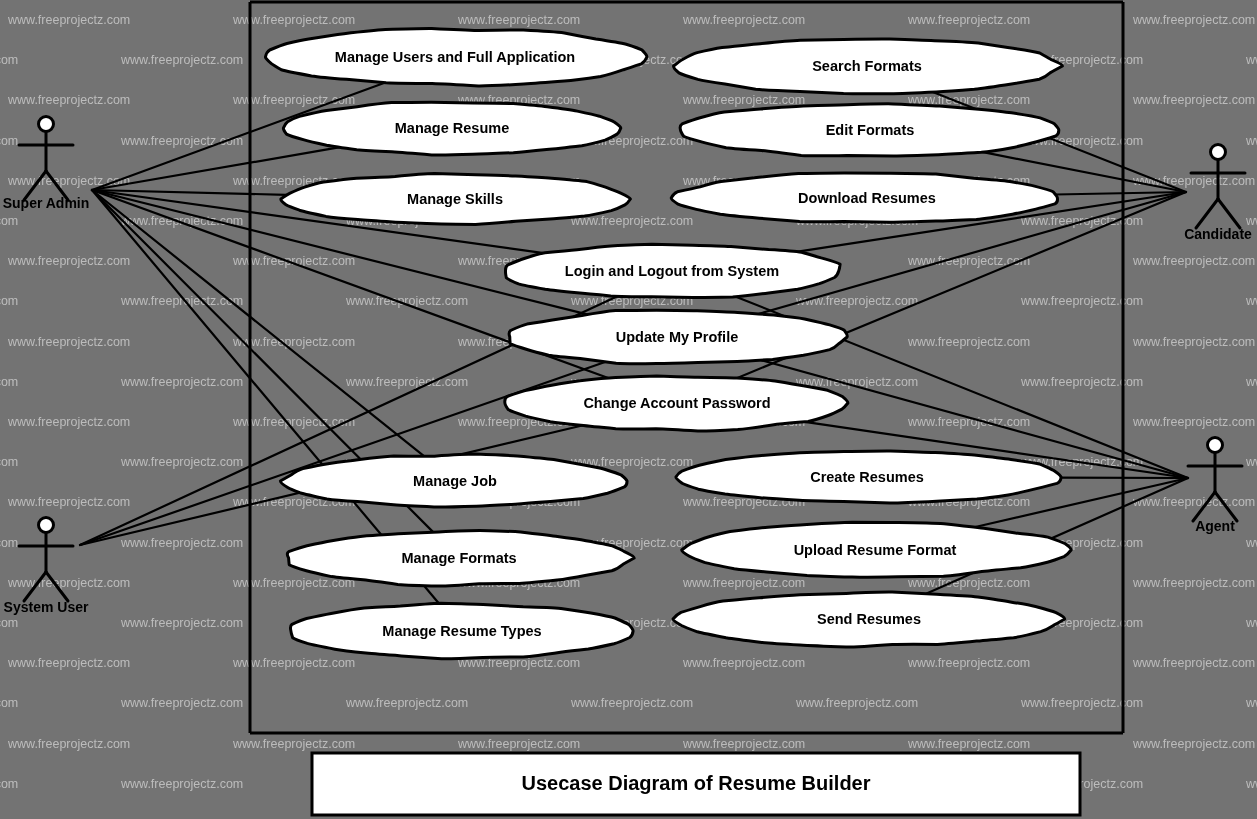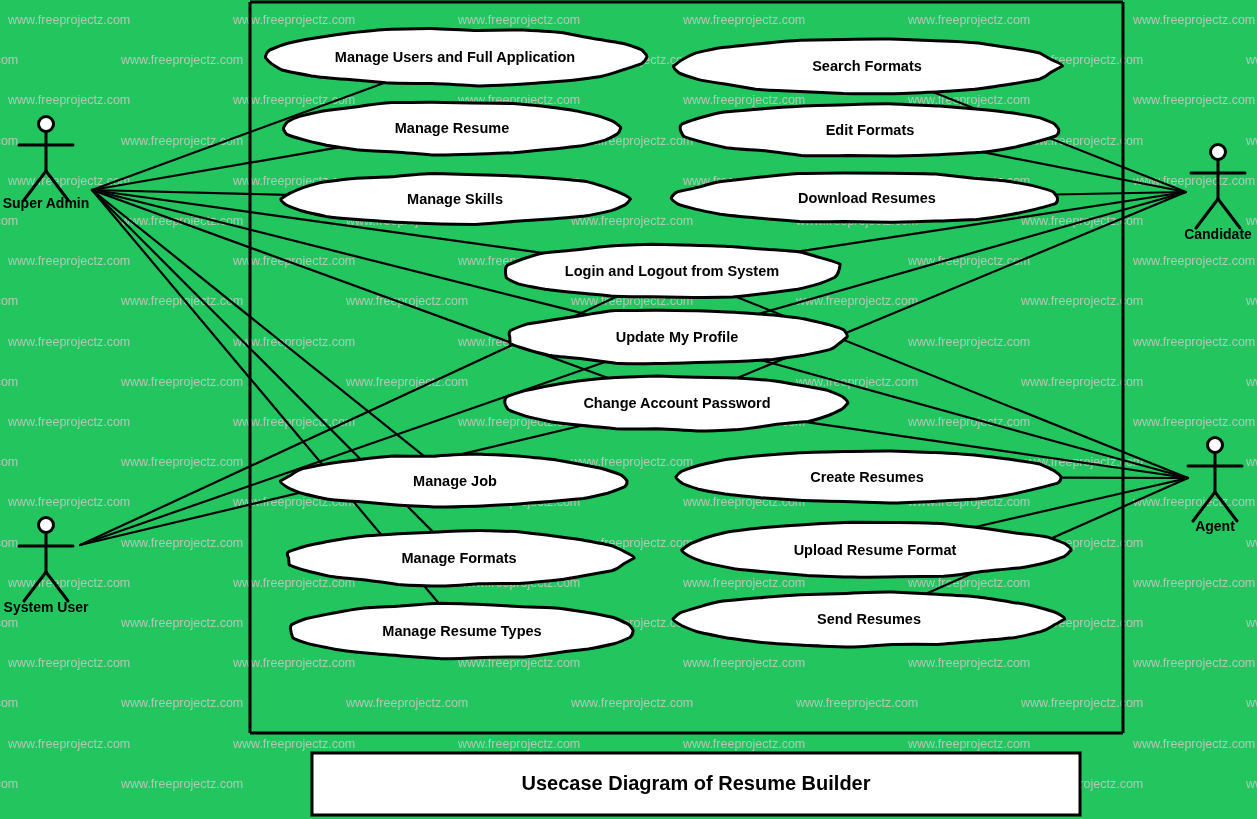--- a/index.html
+++ b/index.html
@@ -8,21 +8,21 @@
     padding: 0;
     background: #ffffff;
   }
   body {
     font-family: "Liberation Sans", sans-serif;
   }
   #diagram-root {
     position: relative;
     width: 1257px;
     height: 819px;
-    background: #22c55e;
+    background: #737373;
     overflow: hidden;
   }
   svg.layer {
     position: absolute;
     left: 0;
     top: 0;
     width: 1257px;
     height: 819px;
   }
   #watermark-layer {

